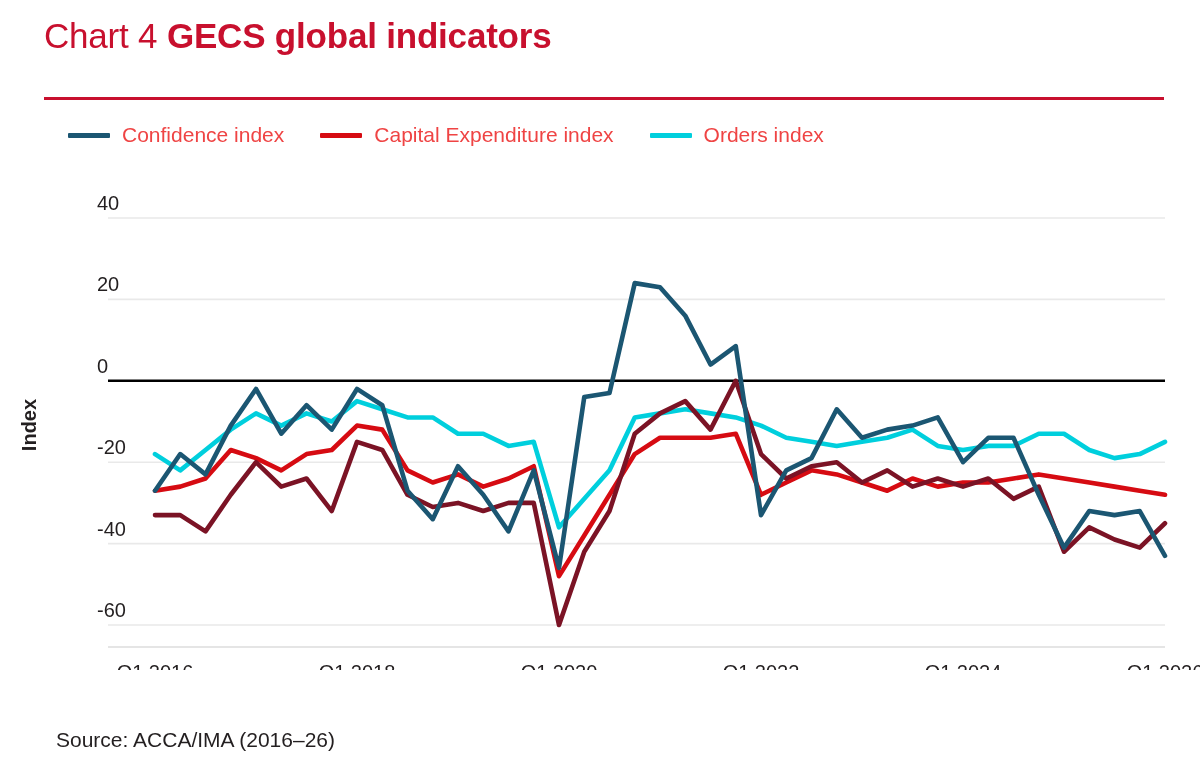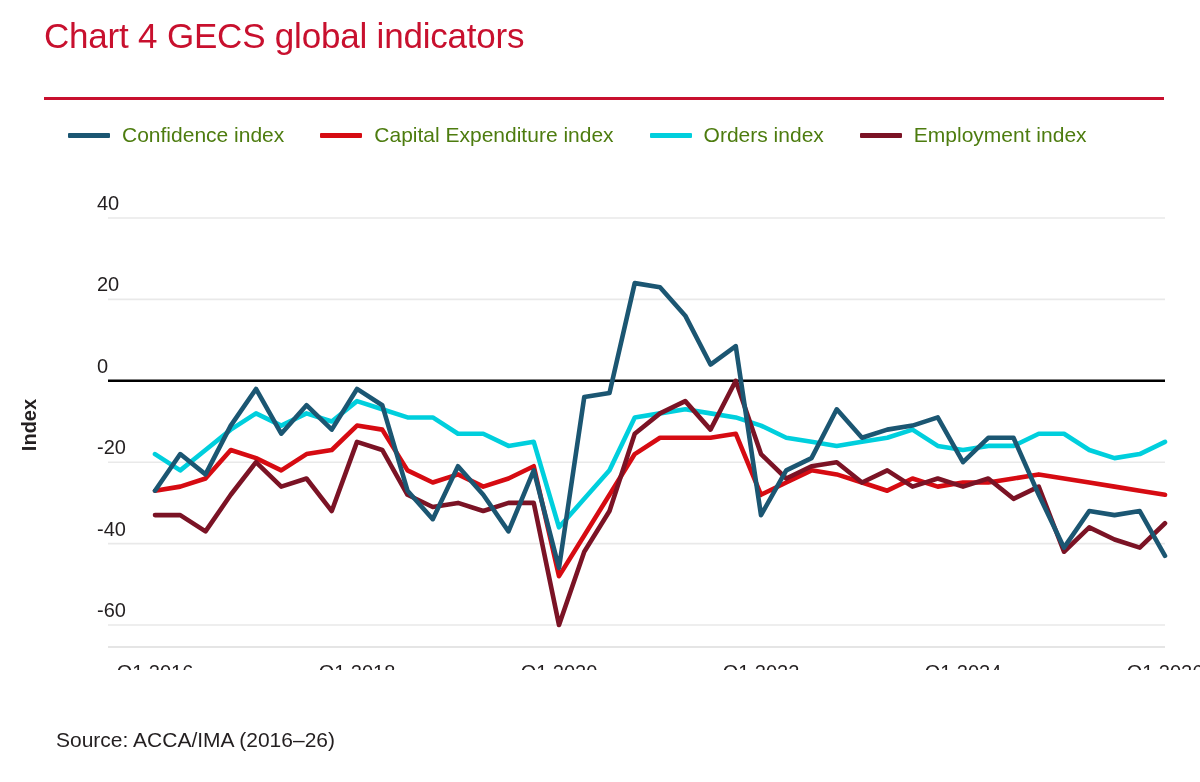--- a/index.html
+++ b/index.html
@@ -29,21 +29,21 @@
     width: 1120px;
   }
   .chart-title {
     font-size: 35px;
     line-height: 44px;
     color: #c8102e;
     letter-spacing: -0.2px;
     white-space: nowrap;
   }
   .chart-title .label-part { font-weight: 400; }
-  .chart-title .name-part  { font-weight: 400; }
+  .chart-title .name-part  { font-weight: 700; }
 
   .title-rule {
     position: absolute;
     left: 44px;
     top: 97px;
     width: 1120px;
     height: 3px;
     background: #c8102e;
   }
 
@@ -64,21 +64,21 @@
   }
   .legend-swatch {
     width: 42px;
     height: 5px;
     border-radius: 1px;
     margin-right: 12px;
     flex: none;
   }
   .legend-label {
     font-size: 21px;
-    color: #4d7c0f;
+    color: #ef4444;
     line-height: 22px;
   }
 
   
   .plot-holder {
     position: absolute;
     left: 8px;
     top: 170px;
     width: 1114px;
     height: 500px;
@@ -142,24 +142,20 @@
       <span class="legend-label">Confidence index</span>
     </div>
     <div class="legend-item">
       <span class="legend-swatch" id="sw2" style="background: rgb(214, 11, 18);"></span>
       <span class="legend-label">Capital Expenditure index</span>
     </div>
     <div class="legend-item">
       <span class="legend-swatch" id="sw1" style="background: rgb(0, 207, 221);"></span>
       <span class="legend-label">Orders index</span>
     </div>
-    <div class="legend-item">
-      <span class="legend-swatch" id="sw3" style="background: rgb(123, 19, 37);"></span>
-      <span class="legend-label">Employment index</span>
-    </div>
   </div>
 
   <div class="plot-holder">
     <svg class="plot" id="chart-svg" width="1200" height="500" viewBox="0 0 1200 500">
         <line x1="100" x2="1157" y1="48" y2="48" class="gridline"></line>
         <text x="89" y="40" class="ytick-label" text-anchor="start">40</text>
         <line x1="100" x2="1157" y1="129.4" y2="129.4" class="gridline"></line>
         <text x="89" y="121.4" class="ytick-label" text-anchor="start">20</text>
         <line x1="100" x2="1157" y1="210.8" y2="210.8" class="zeroline"></line>
         <text x="89" y="202.8" class="ytick-label" text-anchor="start">0</text>

